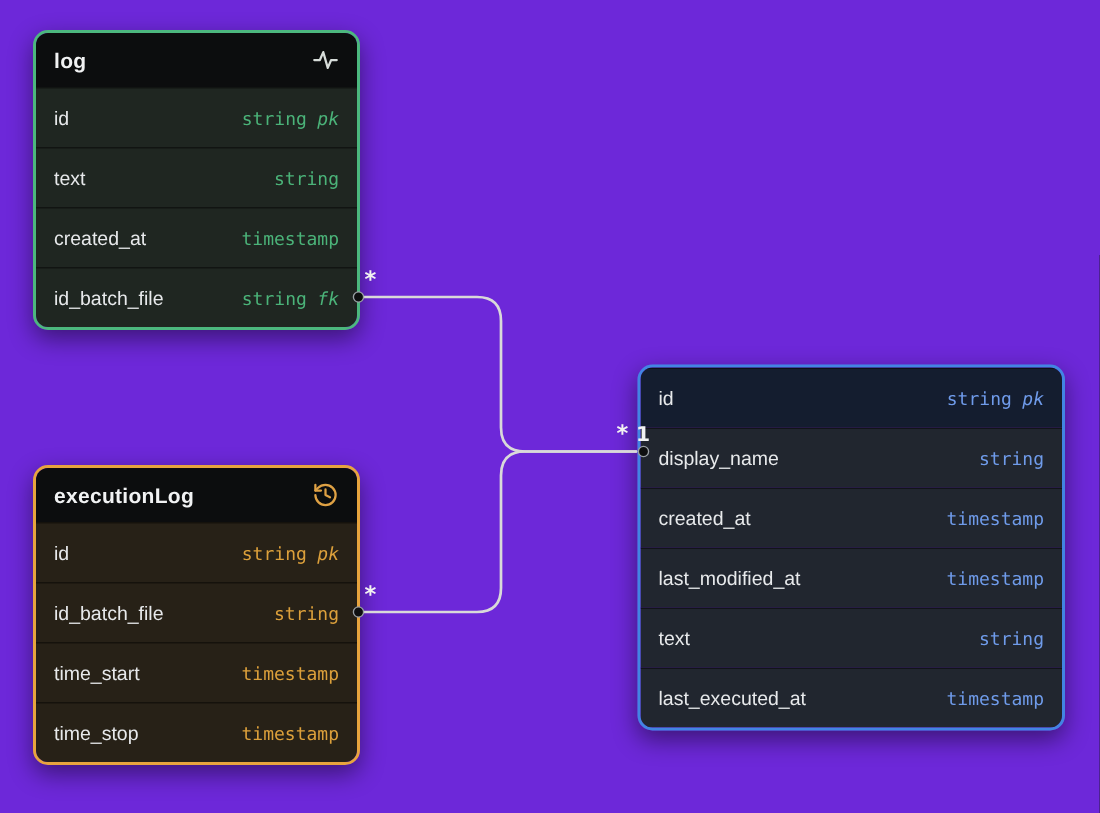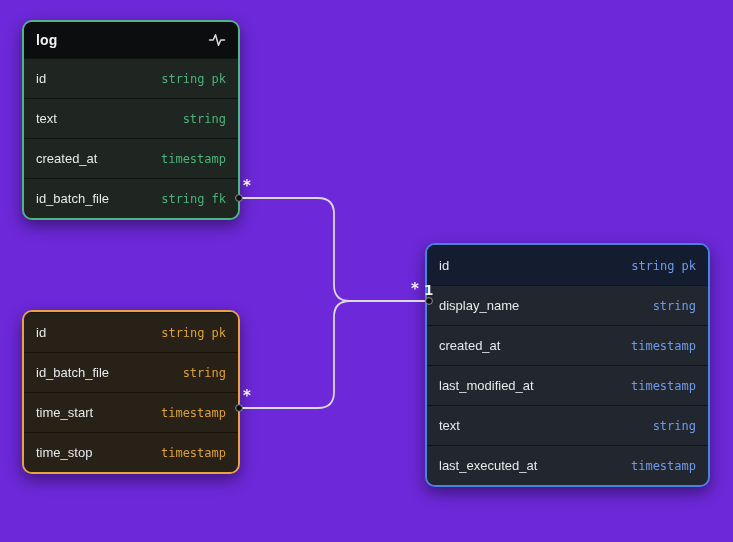--- a/index.html
+++ b/index.html
@@ -49,21 +49,21 @@
     border-top: 1px solid rgba(0,0,0,0.45);
     gap: 31px;
   }
   .fname { color: #e7e9eb; font-size: 13px; }
   .ftype {
     font-family: "DejaVu Sans Mono", monospace;
     font-size: 12px;
     display: flex;
     align-items: center;
   }
-  .fkey:not(:empty) { margin-left: 7px; }
+  .fkey:not(:empty) { margin-left: 7px; font-style: italic; }
 
   .t-log   { border-color: #4cb77e; }
   .t-log .trow   { background: #1f2621; }
   .t-log .ftype  { color: #4bb379; }
 
   .t-exec  { border-color: #e7a43e; }
   .t-exec .trow  { background: #272117; }
   .t-exec .ftype { color: #dca03b; }
 
   .t-batch { border-color: #4285e2; }
@@ -125,20 +125,28 @@
     <div class="trow">
       <span class="fname">id_batch_file</span>
       <span class="ftype">
           <span>string</span>
           <span class="fkey">fk</span>
         </span>
     </div>
   </div>
 
   <div class="table t-exec" style="left:22px; top:310px; width:218px;">
+    <div class="thead">
+      <span class="tname">executionLog</span>
+      <svg class="ticon" viewBox="0 0 24 24" fill="none" stroke="#dfa144" stroke-width="2" stroke-linecap="round" stroke-linejoin="round">
+        <path d="M3 12a9 9 0 1 0 9-9 9.75 9.75 0 0 0-6.74 2.74L3 8"></path>
+        <path d="M3 3v5h5"></path>
+        <path d="M12 7v5l4 2"></path>
+      </svg>
+    </div>
     <div class="trow">
       <span class="fname">id</span>
       <span class="ftype">
           <span>string</span>
           <span class="fkey">pk</span>
         </span>
     </div>
     <div class="trow">
       <span class="fname">id_batch_file</span>
       <span class="ftype">

